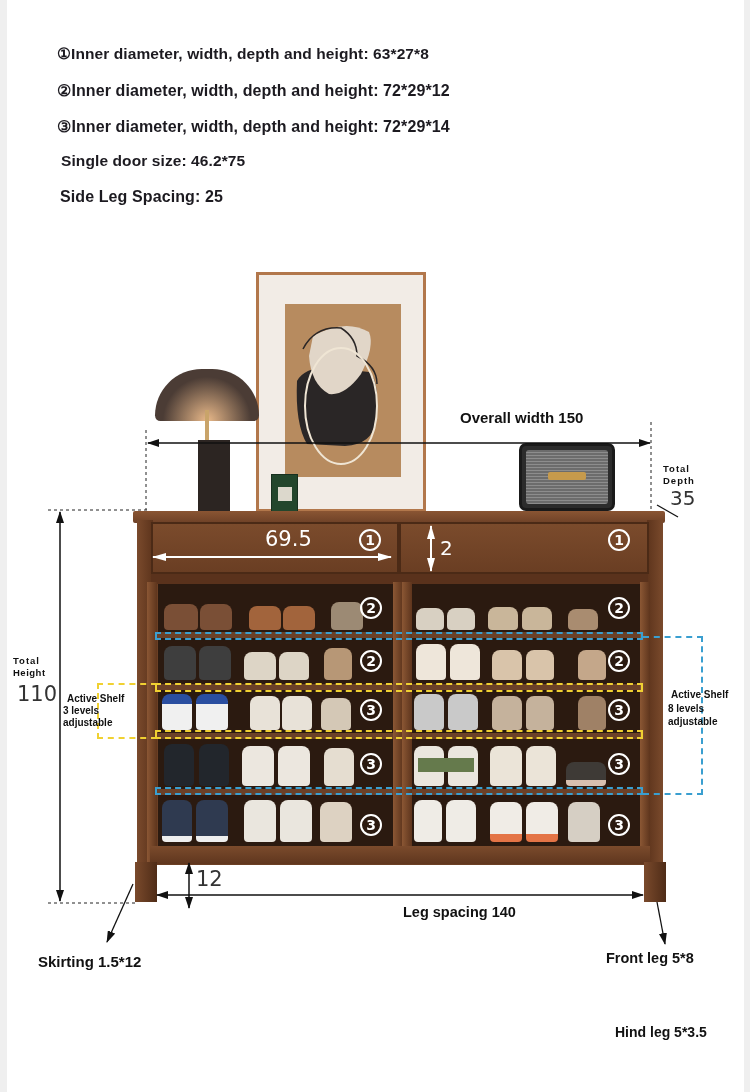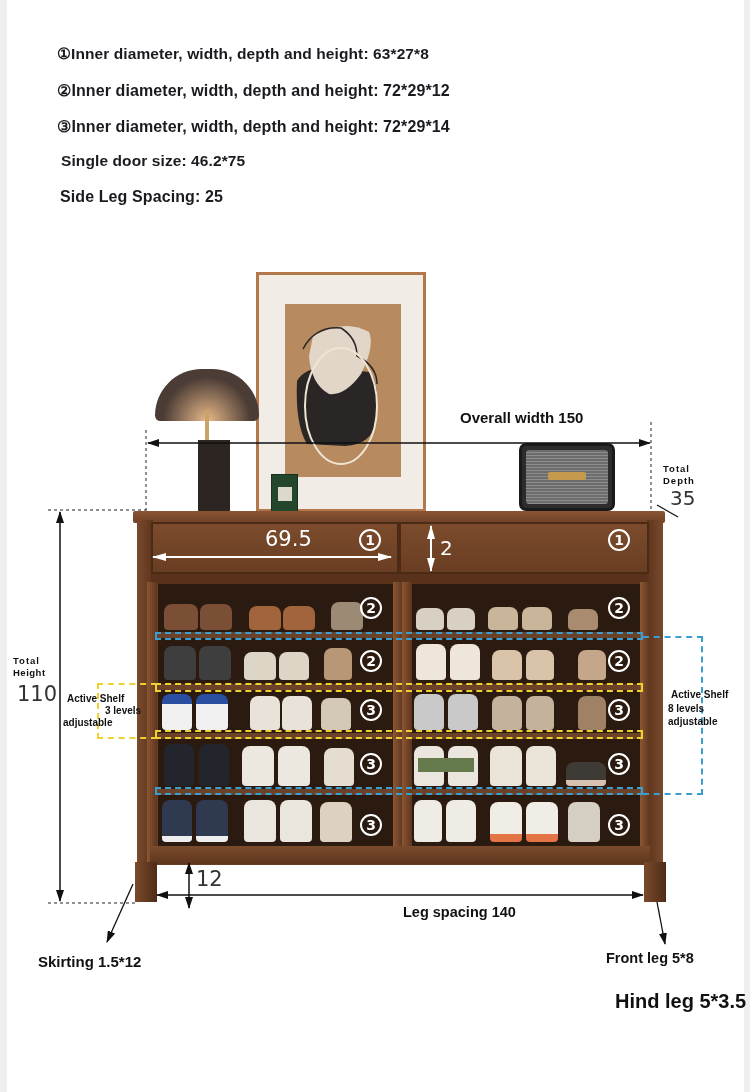--- a/index.html
+++ b/index.html
@@ -239,21 +239,21 @@
 <div class="lbl" style="left:13px;top:655px;font-size:9.5px;letter-spacing:1px;">Total</div>
 <div class="lbl" style="left:13px;top:667px;font-size:9.5px;letter-spacing:0.5px;">Height</div>
 <div class="num" style="left:17px;top:682px;font-size:21px;">110</div>
 
 <div class="num" style="left:265px;top:527px;font-size:21px;color:#fff;">69.5</div>
 <div class="num" style="left:440px;top:536px;font-size:20px;color:#fff;">2</div>
 <div class="num" style="left:196px;top:867px;font-size:21px;text-align:right;">12</div>
 <div class="lbl" style="left:403px;top:904px;font-size:14.5px;">Leg spacing 140</div>
 
 <div class="lbl" style="left:67px;top:693px;font-size:10px;">Active Shelf</div>
-<div class="lbl" style="left:63px;top:705px;font-size:10px;margin-left:42px;">3 levels</div>
+<div class="lbl" style="left:63px;top:705px;font-size:10px;">3 levels</div>
 <div class="lbl" style="left:63px;top:717px;font-size:10px;">adjustable</div>
 <div class="lbl" style="left:671px;top:689px;font-size:10px;">Active Shelf</div>
 <div class="lbl" style="left:668px;top:703px;font-size:10px;">8 levels</div>
 <div class="lbl" style="left:668px;top:716px;font-size:10px;">adjustable</div>
 
 <div class="lbl" style="left:38px;top:953px;font-size:15px;">Skirting 1.5*12</div>
 <div class="lbl" style="left:606px;top:950px;font-size:14.5px;">Front leg 5*8</div>
-<div class="lbl" style="left:615px;top:990px;font-size:20px;">Hind leg 5*3.5</div>
+<div class="lbl" style="left:615px;top:1024px;font-size:14px;">Hind leg 5*3.5</div>
 
 </body></html>

